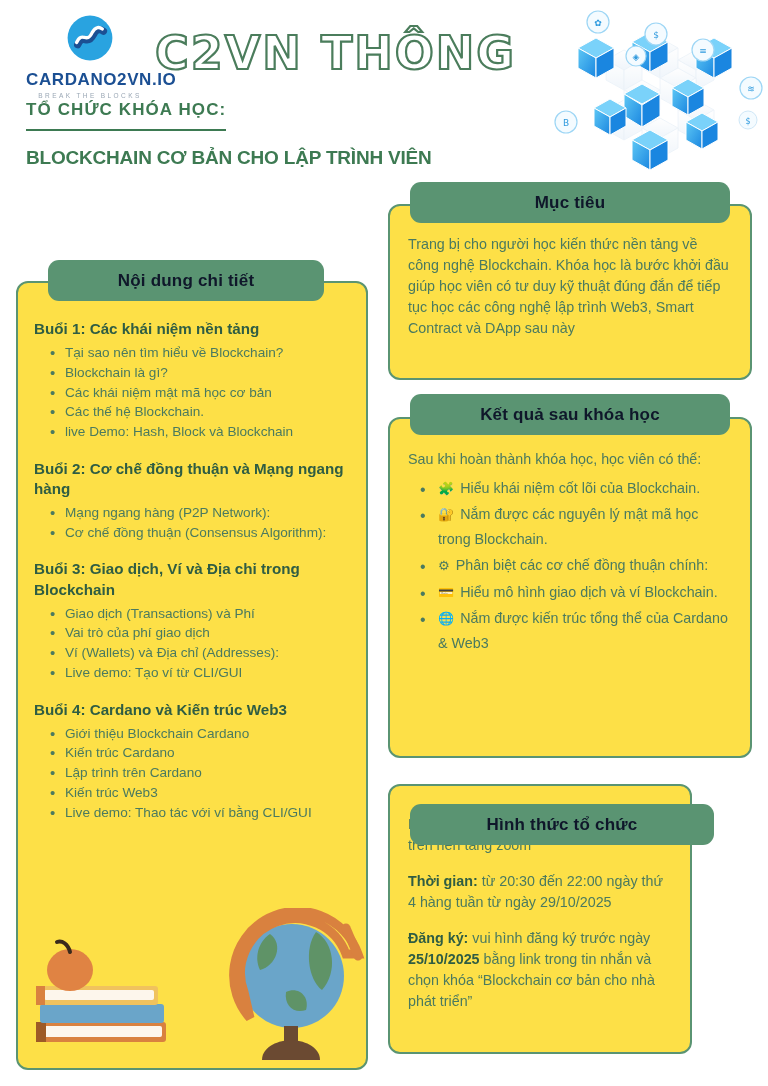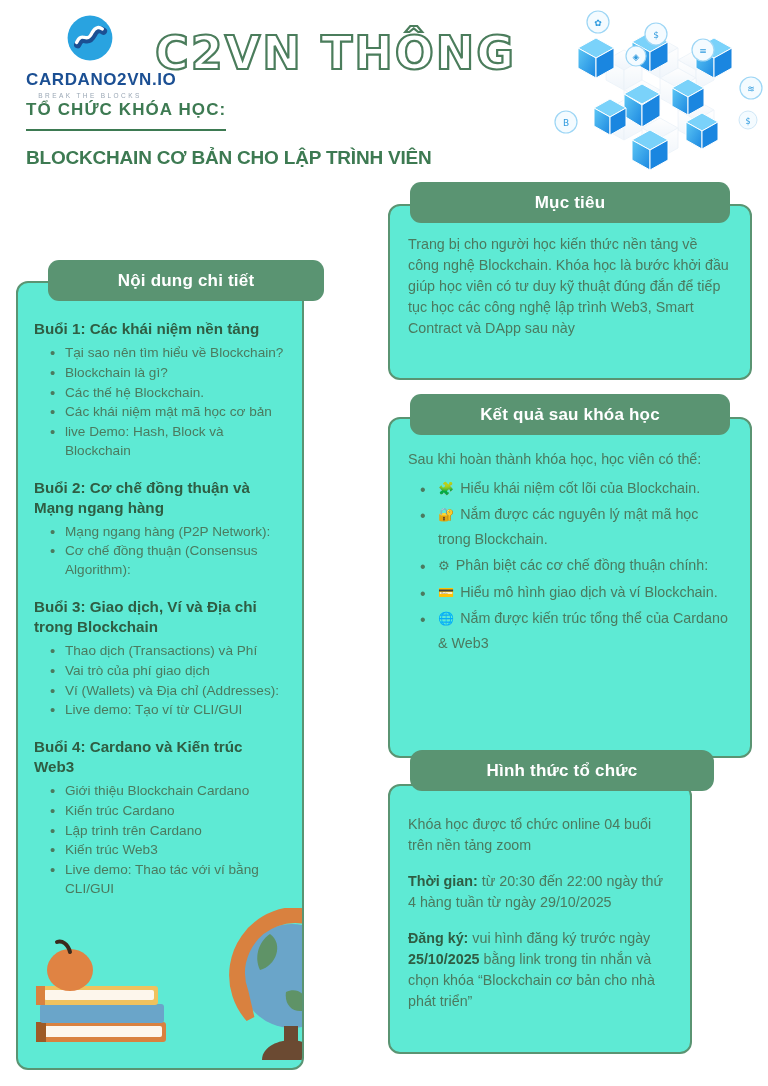--- a/index.html
+++ b/index.html
@@ -89,43 +89,43 @@
     font-size: 19px;
     line-height: 1.28;
     font-weight: bold;
     color: #3d7a52;
     letter-spacing: -0.2px;
   }
 
   
   .panel {
     position: absolute;
-    background: #5eead4;
+    background: #fde047;
     border: 2px solid #5a9472;
     border-radius: 12px;
   }
   .panel-tab {
     position: absolute;
     background: #5a9472;
     border-radius: 11px;
-    color: #ffffff;
+    color: #0f172a;
     font-size: 17px;
     font-weight: bold;
     display: flex;
     align-items: center;
     justify-content: center;
     z-index: 3;
     letter-spacing: 0.2px;
   }
 
   
   #panel-content {
     left: 16px;
     top: 281px;
-    width: 288px;
+    width: 352px;
     height: 789px;
     overflow: hidden;
   }
   #tab-content {
     left: 48px;
     top: 260px;
     width: 276px;
     height: 41px;
   }
   .content-inner {
@@ -171,21 +171,21 @@
   }
 
   
   #panel-goal  { left: 388px; top: 204px; width: 364px; height: 176px; }
   #tab-goal    { left: 410px; top: 182px; width: 320px; height: 41px; }
 
   #panel-result { left: 388px; top: 417px; width: 364px; height: 341px; }
   #tab-result   { left: 410px; top: 394px; width: 320px; height: 41px; }
 
   #panel-format { left: 388px; top: 784px; width: 304px; height: 270px; }
-  #tab-format   { left: 410px; top: 750px; width: 304px; height: 41px; border-radius: 12px; }
+  #tab-format   { left: 410px; top: 804px; width: 304px; height: 41px; }
 
   .right-inner { padding: 28px 18px 0 18px; }
 
   .body-text {
     font-size: 14.3px;
     color: #4b7a5f;
     line-height: 1.47;
   }
   .body-text.loose { line-height: 1.72; }
 
@@ -362,32 +362,32 @@
   <div class="course-title">BLOCKCHAIN CƠ BẢN CHO LẬP TRÌNH VIÊN</div>
 </div>
 
 <div class="panel-tab" id="tab-content">Nội dung chi tiết</div>
 <div class="panel" id="panel-content">
   <div class="content-inner" id="sessions-host">
       <div class="sess-title">Buổi 1: Các khái niệm nền tảng</div>
       <ul class="sess-list">
         <li>Tại sao nên tìm hiểu về Blockchain?</li>
         <li>Blockchain là gì?</li>
+        <li>Các khái niệm mật mã học cơ bản</li>
         <li>Các thế hệ Blockchain.</li>
-        <li>Các khái niệm mật mã học cơ bản</li>
         <li>live Demo: Hash, Block và Blockchain</li>
       </ul>
       <div class="sess-title">Buổi 2: Cơ chế đồng thuận và Mạng ngang hàng</div>
       <ul class="sess-list">
         <li>Mạng ngang hàng (P2P Network):</li>
         <li>Cơ chế đồng thuận (Consensus Algorithm):</li>
       </ul>
       <div class="sess-title">Buổi 3: Giao dịch, Ví và Địa chỉ trong Blockchain</div>
       <ul class="sess-list">
-        <li>Thao dịch (Transactions) và Phí</li>
+        <li>Giao dịch (Transactions) và Phí</li>
         <li>Vai trò của phí giao dịch</li>
         <li>Ví (Wallets) và Địa chỉ (Addresses):</li>
         <li>Live demo: Tạo ví từ CLI/GUI</li>
       </ul>
       <div class="sess-title">Buổi 4: Cardano và Kiến trúc Web3</div>
       <ul class="sess-list">
         <li>Giới thiệu Blockchain Cardano</li>
         <li>Kiến trúc Cardano</li>
         <li>Lập trình trên Cardano</li>
         <li>Kiến trúc Web3</li>

